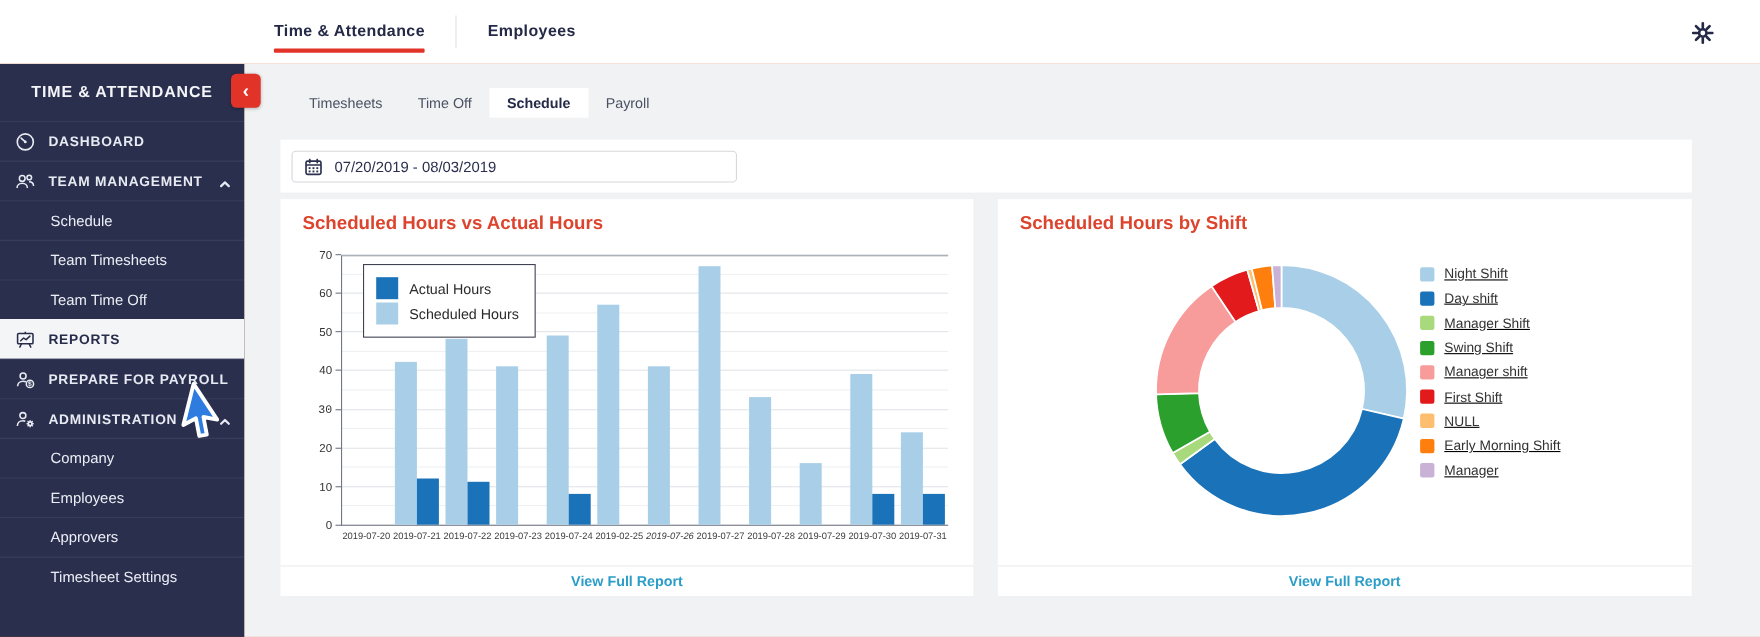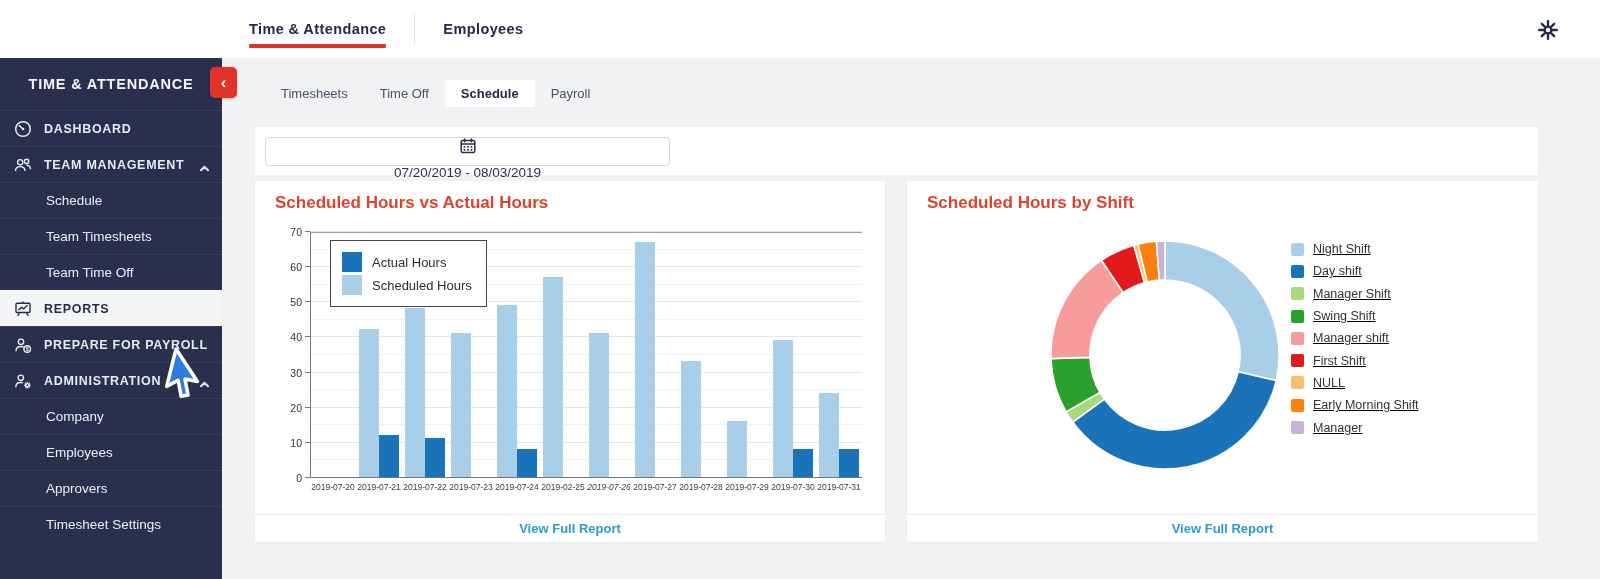--- a/index.html
+++ b/index.html
@@ -33,21 +33,21 @@
                   color:#fff; font-size:17px; font-weight:700; cursor:pointer;
                   box-shadow:0 1px 3px rgba(0,0,0,.25); }
 
   
   .main { position:absolute; left:222px; top:58px; width:1378px; height:521px; background:#f1f2f4; }
   .subtabs { position:absolute; left:43px; top:22px; height:27px; display:flex; }
   .subtab { padding:0 16px; display:flex; align-items:center; font-size:13px; color:#4a5162; cursor:pointer; }
   .subtab.active { background:#fff; color:#232946; font-weight:700; }
   .filterband { position:absolute; left:33px; top:69px; width:1283px; height:48px; background:#fff; }
   .datefield { position:absolute; left:10px; top:10px; width:405px; height:29px; border:1px solid #d6d8dc;
-               border-radius:4px; background:#fff; display:flex; align-items:center; padding:0 11px; gap:11px; cursor:pointer;flex-direction:column; }
+               border-radius:4px; background:#fff; display:flex; align-items:center; padding:0 11px; gap:11px; cursor:pointer; }
   .datefield .dtext { font-size:13.5px; color:#2a2f4e; }
   .cal-ic { width:16px; height:16px; color:#2a2f4e; }
 
   .card { position:absolute; top:123px; height:361px; background:#fff; box-shadow:0 1px 2px rgba(0,0,0,.04); }
   .card.left { left:33px; width:630px; }
   .card.right { left:685px; width:631px; }
   .card-title { position:absolute; left:20px; top:12px; font-size:17px; font-weight:700; color:#dc442e; }
   .report-footer { position:absolute; left:0; right:0; bottom:0; height:28px; border-top:1px solid #ececec;
                    display:flex; align-items:center; justify-content:center; }
   .report-link { font-size:13px; font-weight:700; color:#2b9dc7; cursor:pointer; }
@@ -239,21 +239,21 @@
           <div class="gridline" style="bottom: 246px; background: rgb(225, 228, 232);"></div>
           <div class="axis-left"></div>
           <div class="axis-bottom"></div>
           <div class="axis-top"></div>
           <div class="ytick" style="bottom: -6px;">0</div>
           <div class="ytickmark" style="bottom: 0px;"></div>
           <div class="ytick" style="bottom: 29.1429px;">10</div>
           <div class="ytickmark" style="bottom: 35.1429px;"></div>
           <div class="ytick" style="bottom: 64.2857px;">20</div>
           <div class="ytickmark" style="bottom: 70.2857px;"></div>
-          <div class="ytick" style="bottom: 99.4286px;">30</div>
+          <div class="ytick" style="bottom: 99.4286px; font-family: Liberation Mono, monospace;">30</div>
           <div class="ytickmark" style="bottom: 105.429px;"></div>
           <div class="ytick" style="bottom: 134.571px;">40</div>
           <div class="ytickmark" style="bottom: 140.571px;"></div>
           <div class="ytick" style="bottom: 169.714px;">50</div>
           <div class="ytickmark" style="bottom: 175.714px;"></div>
           <div class="ytick" style="bottom: 204.857px;">60</div>
           <div class="ytickmark" style="bottom: 210.857px;"></div>
           <div class="ytick" style="bottom: 240px;">70</div>
           <div class="ytickmark" style="bottom: 246px;"></div>
           <div class="bar" style="left: 49px; height: 147.6px; background: rgb(169, 207, 232);"></div>

